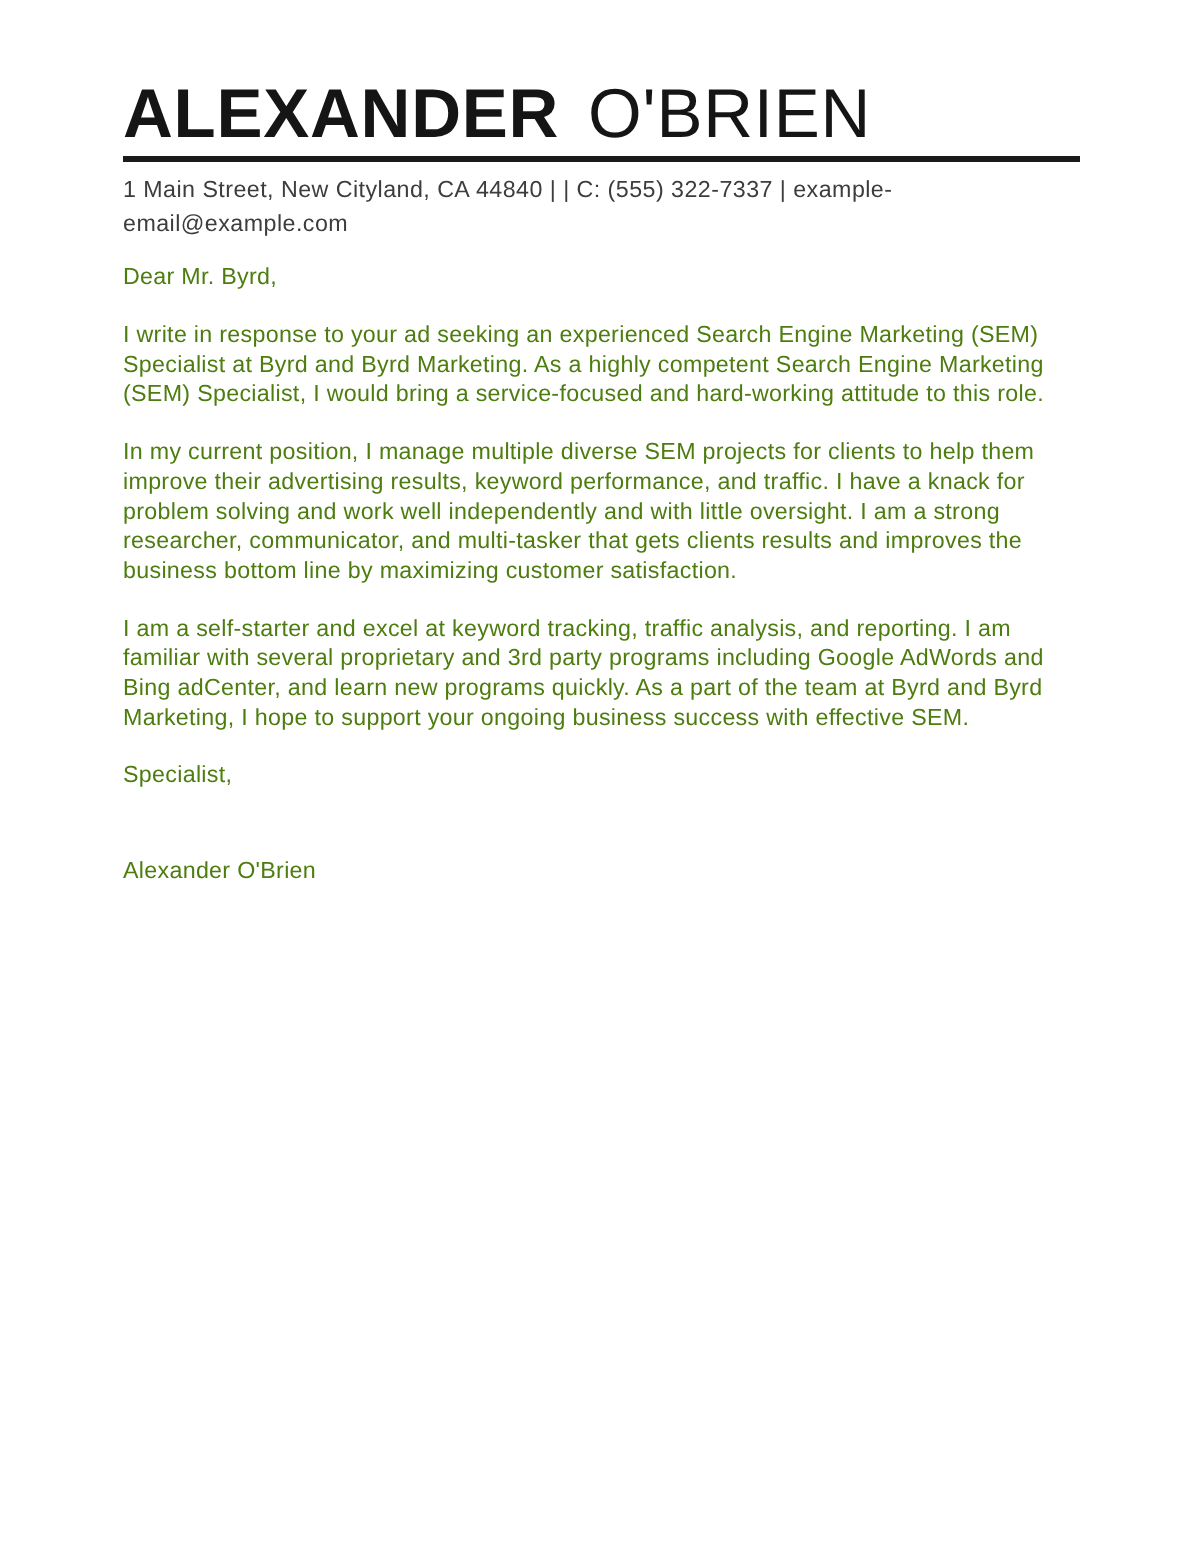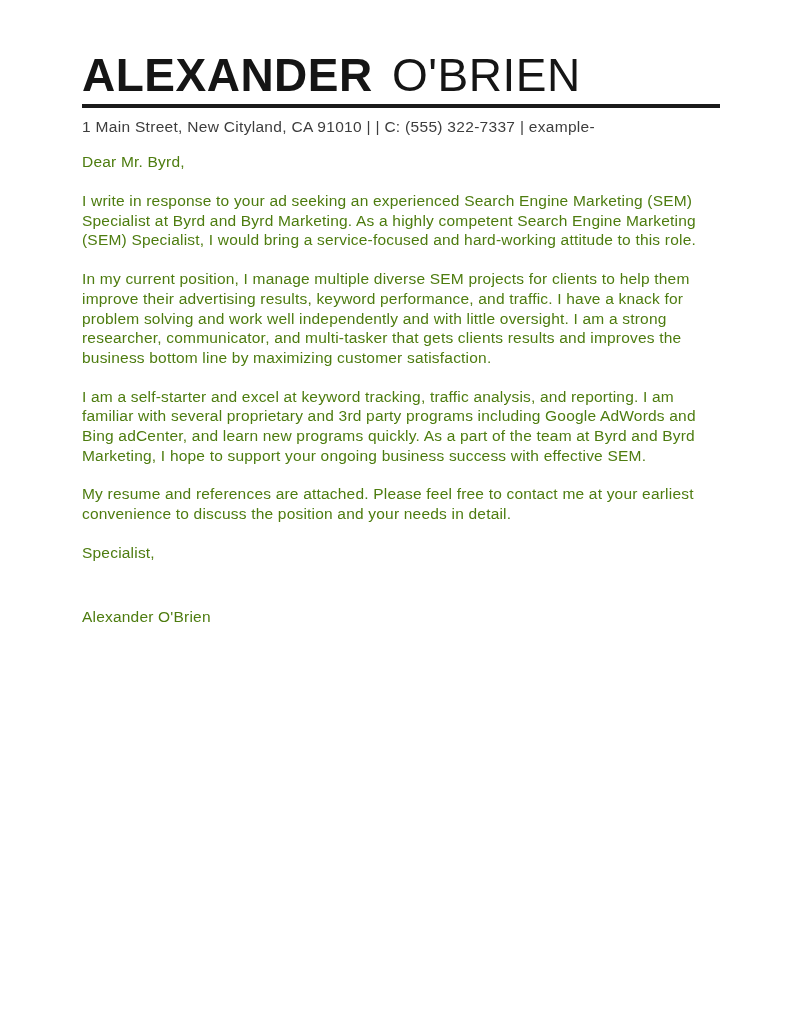--- a/index.html
+++ b/index.html
@@ -91,33 +91,33 @@
 
   <div class="letterhead">
     <div class="name-heading">
       <span class="name-first">ALEXANDER</span>
       <span class="name-last">O'BRIEN</span>
     </div>
 
     <hr class="header-rule">
 
     <div class="contact-info">
-      <div>1 Main Street, New Cityland, CA 91010 |  | C: (555) 322-7337 | example-</div>
+      <div>1 Main Street, New Cityland, CA 44840 |  | C: (555) 322-7337 | example-</div>
+      <div>email@example.com</div>
     </div>
   </div>
 
   <div class="letter-body">
     <div class="greeting">Dear Mr. Byrd,</div>
 
     <div class="para">I write in response to your ad seeking an experienced Search Engine Marketing (SEM) Specialist at Byrd and Byrd Marketing. As a highly competent Search Engine Marketing (SEM) Specialist, I would bring a service-focused and hard-working attitude to this role.</div>
 
     <div class="para">In my current position, I manage multiple diverse SEM projects for clients to help them improve their advertising results, keyword performance, and traffic. I have a knack for problem solving and work well independently and with little oversight. I am a strong researcher, communicator, and multi-tasker that gets clients results and improves the business bottom line by maximizing customer satisfaction.</div>
 
     <div class="para">I am a self-starter and excel at keyword tracking, traffic analysis, and reporting. I am familiar with several proprietary and 3rd party programs including Google AdWords and Bing adCenter, and learn new programs quickly. As a part of the team at Byrd and Byrd Marketing, I hope to support your ongoing business success with effective SEM.</div>
 
-    <div class="para">My resume and references are attached. Please feel free to contact me at your earliest convenience to discuss the position and your needs in detail.</div>
 
     <div class="closing">Specialist,</div>
 
     <div class="signature-name">Alexander O'Brien</div>
   </div>
 
 </div>
 
 </body></html>

